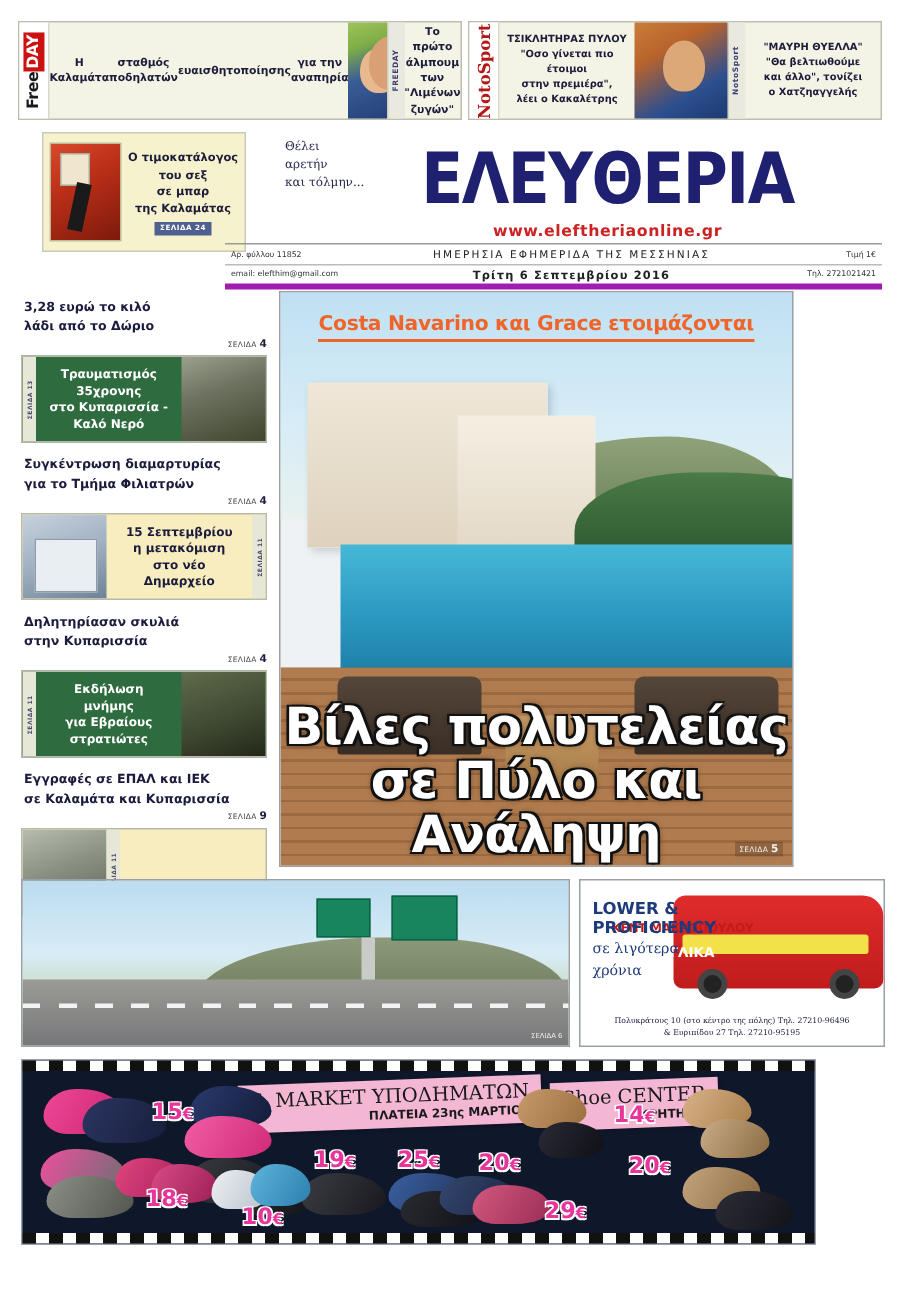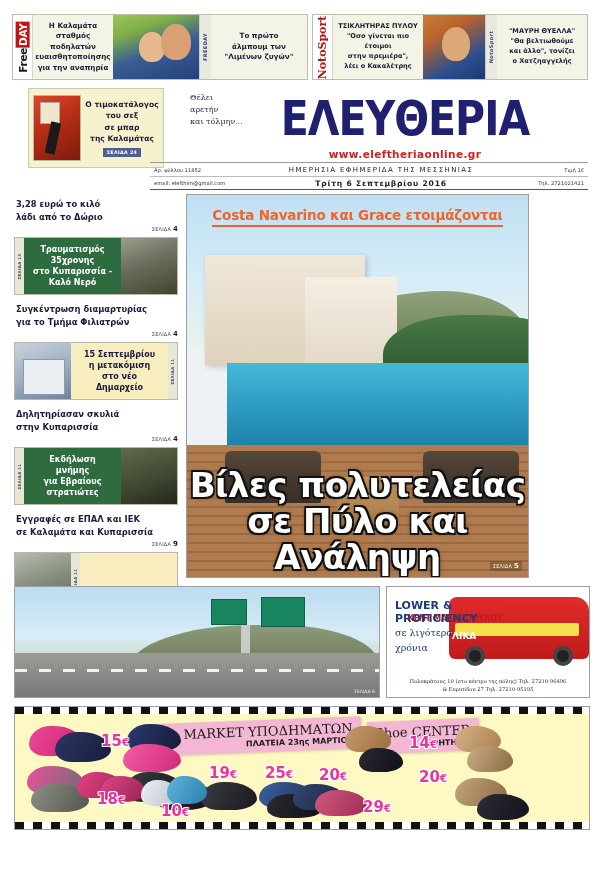--- a/index.html
+++ b/index.html
@@ -31,21 +31,21 @@
   .freeday-logo span {
     transform: rotate(-90deg);
     white-space: nowrap;
     font-size: 10.5px; font-weight: bold;
     font-family: "DejaVu Sans", sans-serif;
     letter-spacing: -0.3px;
   }
   .fd-free { color: #1a1a1a; }
   .fd-day { color: #ffffff; background: #cc1111; padding: 1px 2px; }
   .freeday-text {
-    flex: 1; display: flex; flex-direction: column;
+    flex: 1; display: flex; flex-direction: row;
     align-items: center; justify-content: center;
     font-size: 7.2px; color: #1c1c3a; line-height: 1.45;
     text-align: center; font-weight: 600;
   }
   .fd-photo {
     width: 86px;
     background: linear-gradient(160deg,#9fc45c 0%,#7fae47 25%,#3a5d96 55%,#24407a 100%);
     position: relative; overflow: hidden;
   }
   .fd-photo::before {
@@ -151,21 +151,21 @@
     letter-spacing:-1px;
     transform: scaleY(1.15);
   }
   .mast-url{
     position:absolute; left:210px; top:60px; width:366px;
     text-align:center; font-size:10.5px; font-weight:bold;
     color:#cc2222; letter-spacing:0.4px;
   }
   .mast-info{
     position:absolute; left:138px; top:74px; width:438px;
-    border-top:1px solid #999; border-bottom:1px solid #a21caf;
+    border-top:1px solid #999; border-bottom:4px solid #a21caf;
     font-size:5.2px; color:#333;
   }
   .mast-row{
     display:flex; align-items:center; height:13px;
     padding:0 4px;
   }
   .mast-row + .mast-row { border-top:1px solid #bbb; }
   .mi-left{ width:110px; }
   .mi-center{ flex:1; text-align:center; font-size:7px; letter-spacing:1.4px; color:#222;}
   .mi-center.b{ font-weight:bold; letter-spacing:0.8px; font-size:7.6px;}
@@ -386,22 +386,22 @@
   }
   .ea-addr{
     position:absolute; left:0; bottom:3px; width:100%;
     text-align:center; font-size:5.2px; color:#1b1b3d;
     font-family:"DejaVu Serif",serif; line-height:1.5;
   }
 
   
   .shoe-ad{
     position:absolute; left:14px; top:706px;
-    width:576px; height:124px;
-    border:1px solid #9aa0a6; background:#fef9c3;
+    width:530px; height:124px;
+    border:1px solid #9aa0a6; background:#0f172a;
     overflow:hidden;
   }
   .sa-top, .sa-bot{
     position:absolute;left:0;width:100%;height:7px;
     background:repeating-linear-gradient(90deg,#111 0 9px,#fff 9px 18px);
   }
   .sa-top{ top:0; } .sa-bot{ bottom:0; }
   .sa-body{ position:absolute;left:0;top:7px;width:100%;height:110px; }
   .sa-label{
     position:absolute; background:#f3b7d4;

